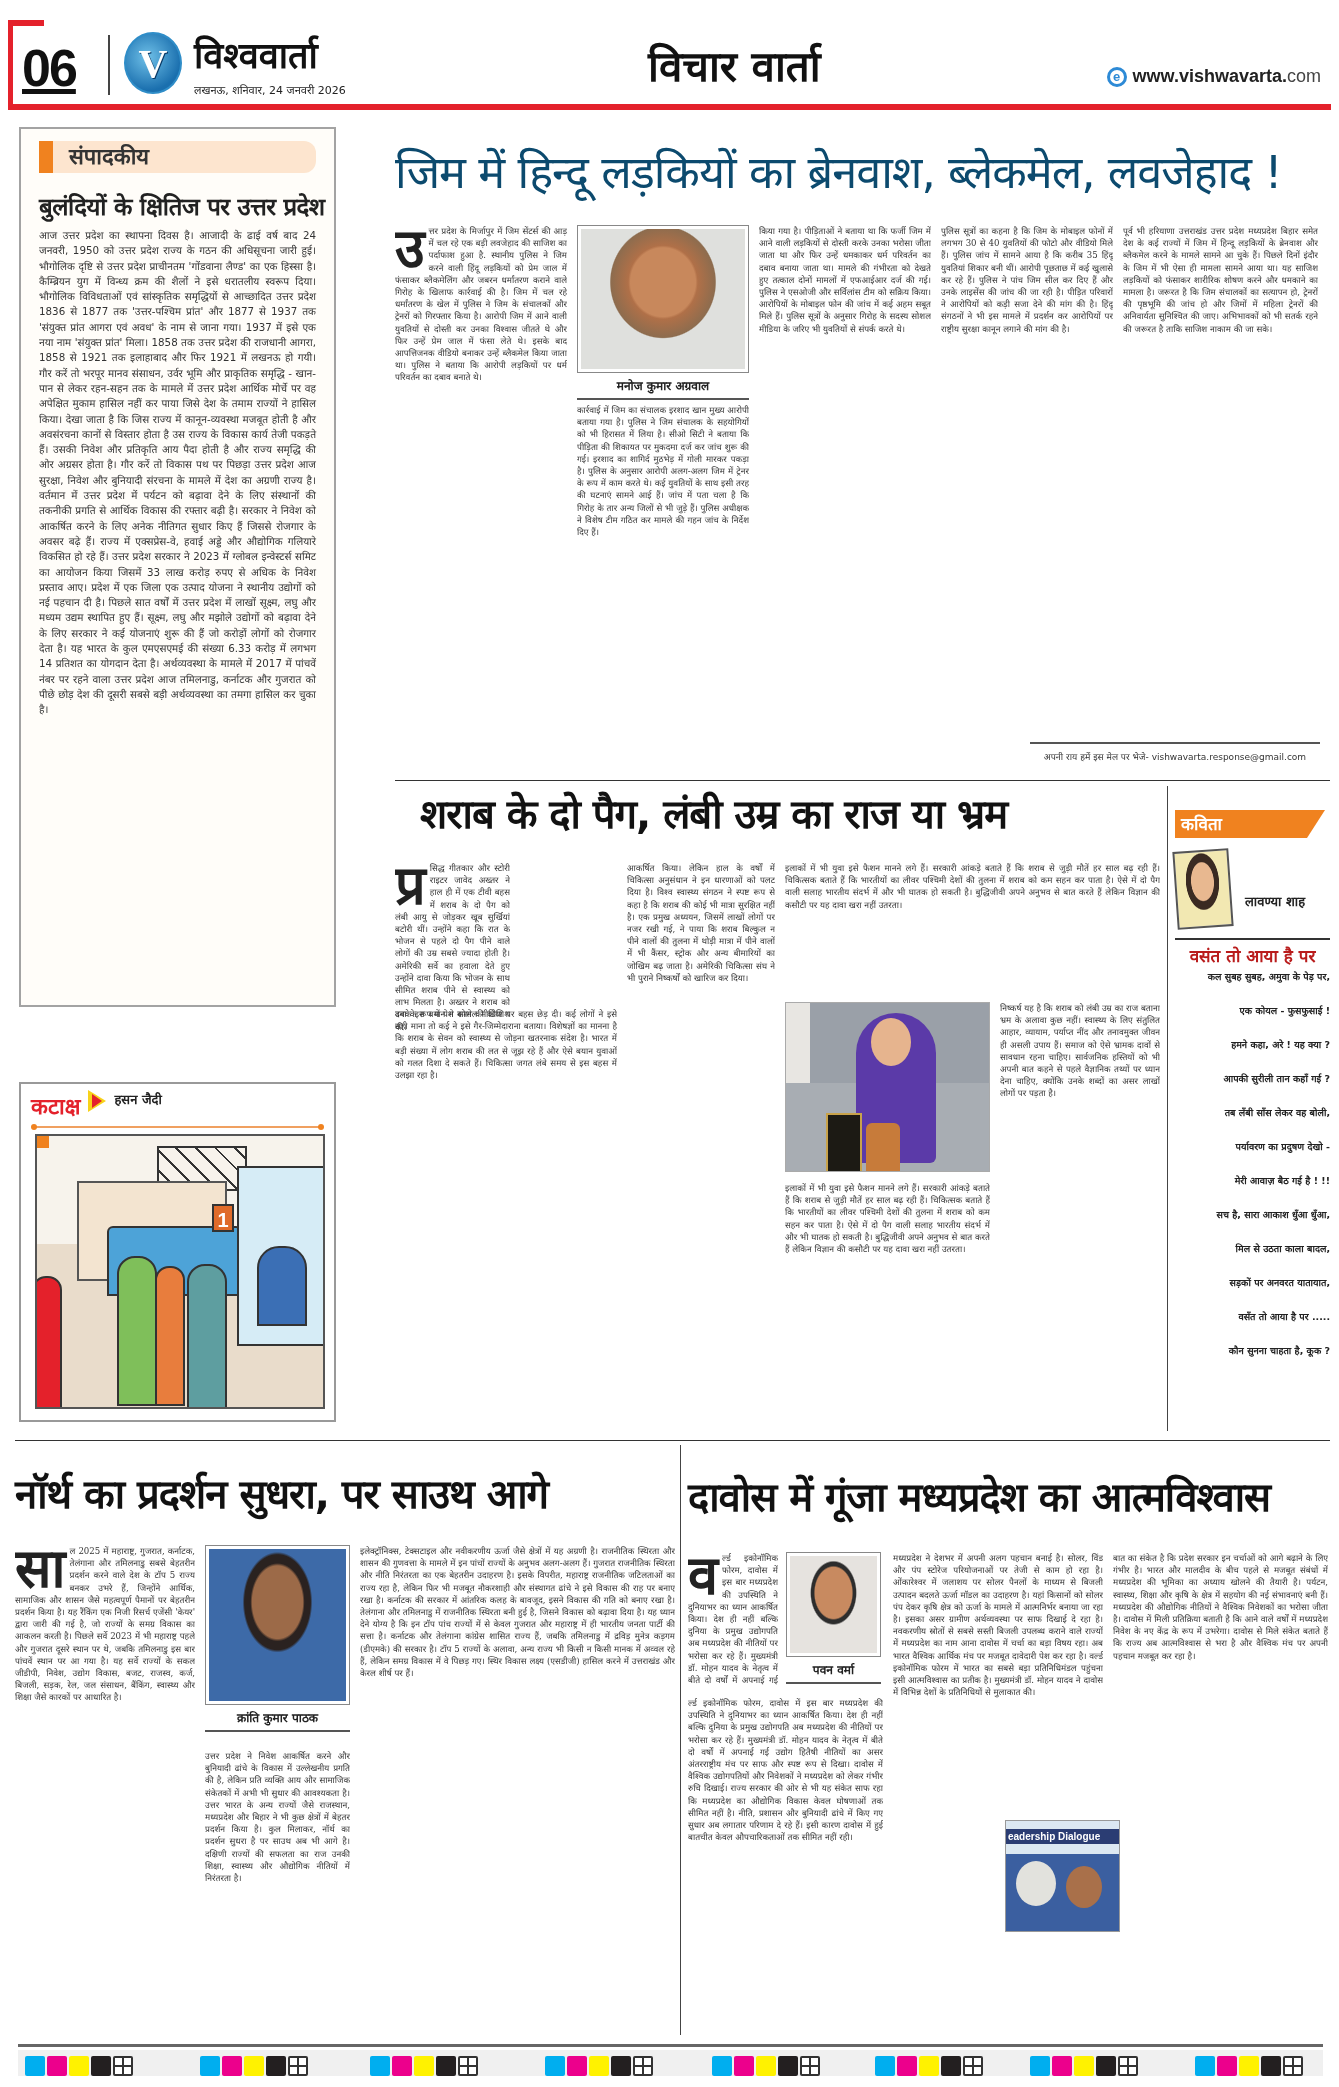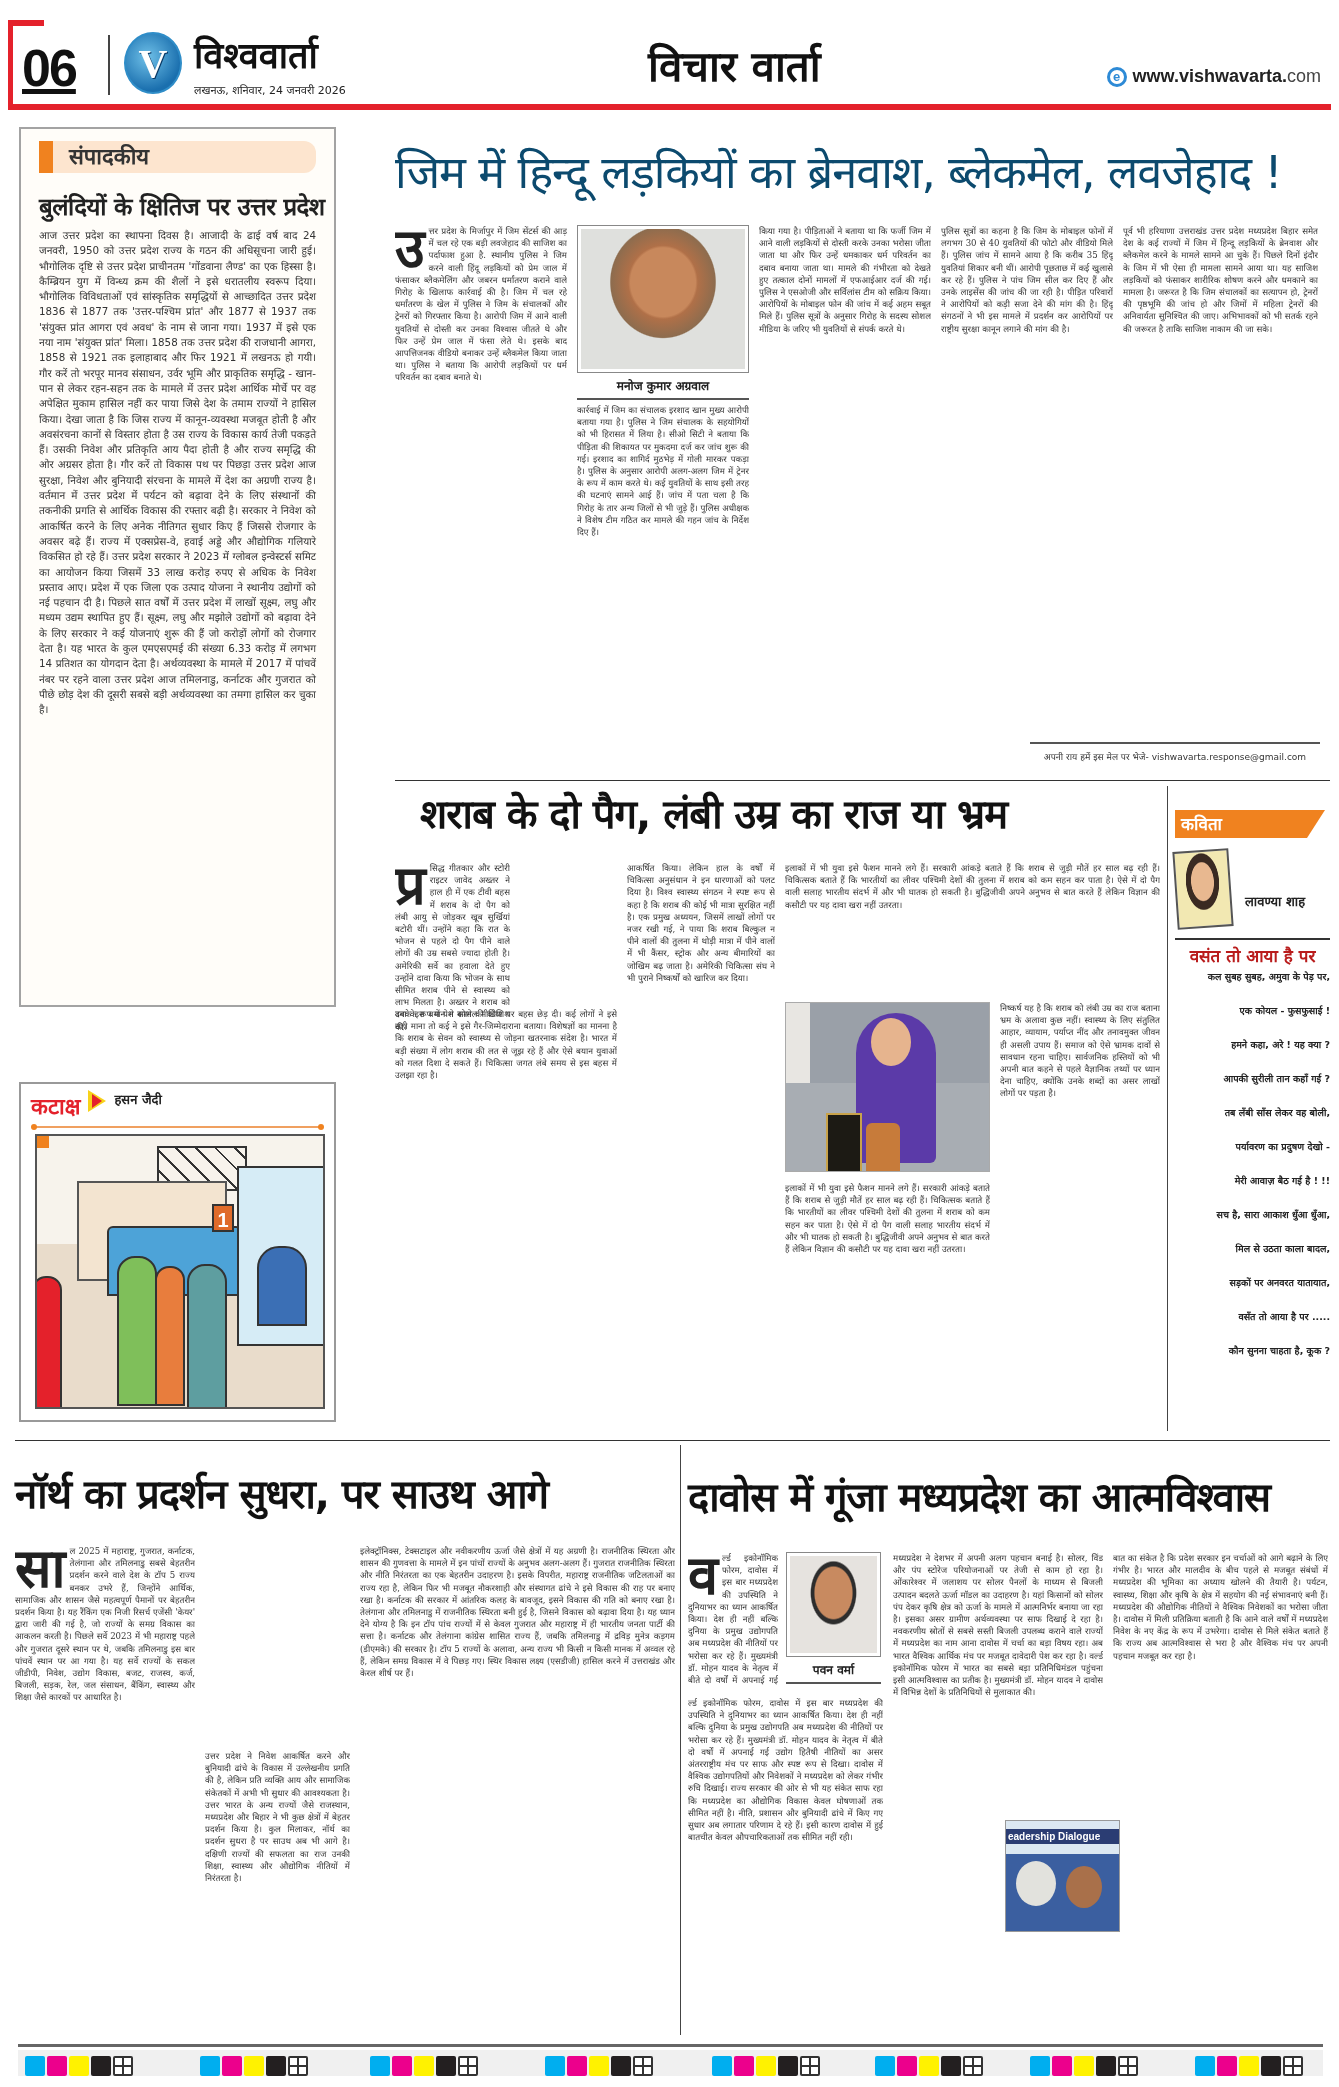--- a/index.html
+++ b/index.html
@@ -225,20 +225,26 @@
 
 <div class="hline" style="left:15px; top:1440px; width:1315px;"></div>
 <div class="vline" style="left:680px; top:1445px; height:590px;"></div>
 
 <h1 class="north-head">नॉर्थ का प्रदर्शन सुधरा, पर साउथ आगे</h1>
 <article class="art3">
   <div class="c txt" style="left:0; width:180px;">
     <span class="dropcap">सा</span>
     <span>ल 2025 में महाराष्ट्र, गुजरात, कर्नाटक, तेलंगाना और तमिलनाडु सबसे बेहतरीन प्रदर्शन करने वाले देश के टॉप 5 राज्य बनकर उभरे हैं, जिन्होंने आर्थिक, सामाजिक और शासन जैसे महत्वपूर्ण पैमानों पर बेहतरीन प्रदर्शन किया है। यह रैंकिंग एक निजी रिसर्च एजेंसी 'केयर' द्वारा जारी की गई है, जो राज्यों के समग्र विकास का आकलन करती है। पिछले सर्वे 2023 में भी महाराष्ट्र पहले और गुजरात दूसरे स्थान पर थे, जबकि तमिलनाडु इस बार पांचवें स्थान पर आ गया है। यह सर्वे राज्यों के सकल जीडीपी, निवेश, उद्योग विकास, बजट, राजस्व, कर्ज, बिजली, सड़क, रेल, जल संसाधन, बैंकिंग, स्वास्थ्य और शिक्षा जैसे कारकों पर आधारित है।</span>
   </div>
+  <div class="c" style="left:190px; width:145px; height:200px;">
+    <div class="photo-frame" style="height:160px;">
+      <div class="photo" style="background: radial-gradient(ellipse at 50% 35%, #9c6a48 0 26%, #2a2220 28% 34%, #3d6aa8 36%);"></div>
+    </div>
+    <div class="byline">क्रांति कुमार पाठक</div>
+  </div>
   <div class="c txt" style="left:190px; top:205px; width:145px; height:273px;">उत्तर प्रदेश ने निवेश आकर्षित करने और बुनियादी ढांचे के विकास में उल्लेखनीय प्रगति की है, लेकिन प्रति व्यक्ति आय और सामाजिक संकेतकों में अभी भी सुधार की आवश्यकता है। उत्तर भारत के अन्य राज्यों जैसे राजस्थान, मध्यप्रदेश और बिहार ने भी कुछ क्षेत्रों में बेहतर प्रदर्शन किया है। कुल मिलाकर, नॉर्थ का प्रदर्शन सुधरा है पर साउथ अब भी आगे है। दक्षिणी राज्यों की सफलता का राज उनकी शिक्षा, स्वास्थ्य और औद्योगिक नीतियों में निरंतरता है।</div>
   <div class="c txt" style="left:345px; width:315px;">इलेक्ट्रॉनिक्स, टेक्सटाइल और नवीकरणीय ऊर्जा जैसे क्षेत्रों में यह अग्रणी है। राजनीतिक स्थिरता और शासन की गुणवत्ता के मामले में इन पांचों राज्यों के अनुभव अलग-अलग हैं। गुजरात राजनीतिक स्थिरता और नीति निरंतरता का एक बेहतरीन उदाहरण है। इसके विपरीत, महाराष्ट्र राजनीतिक जटिलताओं का राज्य रहा है, लेकिन फिर भी मजबूत नौकरशाही और संस्थागत ढांचे ने इसे विकास की राह पर बनाए रखा है। कर्नाटक की सरकार में आंतरिक कलह के बावजूद, इसने विकास की गति को बनाए रखा है। तेलंगाना और तमिलनाडु में राजनीतिक स्थिरता बनी हुई है, जिसने विकास को बढ़ावा दिया है। यह ध्यान देने योग्य है कि इन टॉप पांच राज्यों में से केवल गुजरात और महाराष्ट्र में ही भारतीय जनता पार्टी की सत्ता है। कर्नाटक और तेलंगाना कांग्रेस शासित राज्य हैं, जबकि तमिलनाडु में द्रविड़ मुनेत्र कड़गम (डीएमके) की सरकार है। टॉप 5 राज्यों के अलावा, अन्य राज्य भी किसी न किसी मानक में अव्वल रहे हैं, लेकिन समग्र विकास में वे पिछड़ गए। स्थिर विकास लक्ष्य (एसडीजी) हासिल करने में उत्तराखंड और केरल शीर्ष पर हैं।</div>
 </article>
 
 <h1 class="davos-head">दावोस में गूंजा मध्यप्रदेश का आत्मविश्वास</h1>
 <article class="art4">
   <div class="c txt" style="left:0; width:90px; height:135px;">
     <span class="dropcap">व</span>
     <span>र्ल्ड इकोनॉमिक फोरम, दावोस में इस बार मध्यप्रदेश की उपस्थिति ने दुनियाभर का ध्यान आकर्षित किया। देश ही नहीं बल्कि दुनिया के प्रमुख उद्योगपति अब मध्यप्रदेश की नीतियों पर भरोसा कर रहे हैं। मुख्यमंत्री डॉ. मोहन यादव के नेतृत्व में बीते दो वर्षों में अपनाई गई उद्योग हितैषी नीतियों का असर अंतरराष्ट्रीय मंच पर साफ और स्पष्ट रूप से दिखा। दावोस में वैश्विक उद्योगपतियों और निवेशकों ने मध्यप्रदेश को लेकर गंभीर रुचि दिखाई। राज्य सरकार की ओर से भी यह संकेत साफ रहा कि मध्यप्रदेश का औद्योगिक विकास केवल घोषणाओं तक सीमित नहीं है। नीति, प्रशासन और बुनियादी ढांचे में किए गए सुधार अब लगातार परिणाम दे रहे हैं। इसी कारण दावोस में हुई बातचीत केवल औपचारिकताओं तक सीमित नहीं रही।</span>
   </div>

